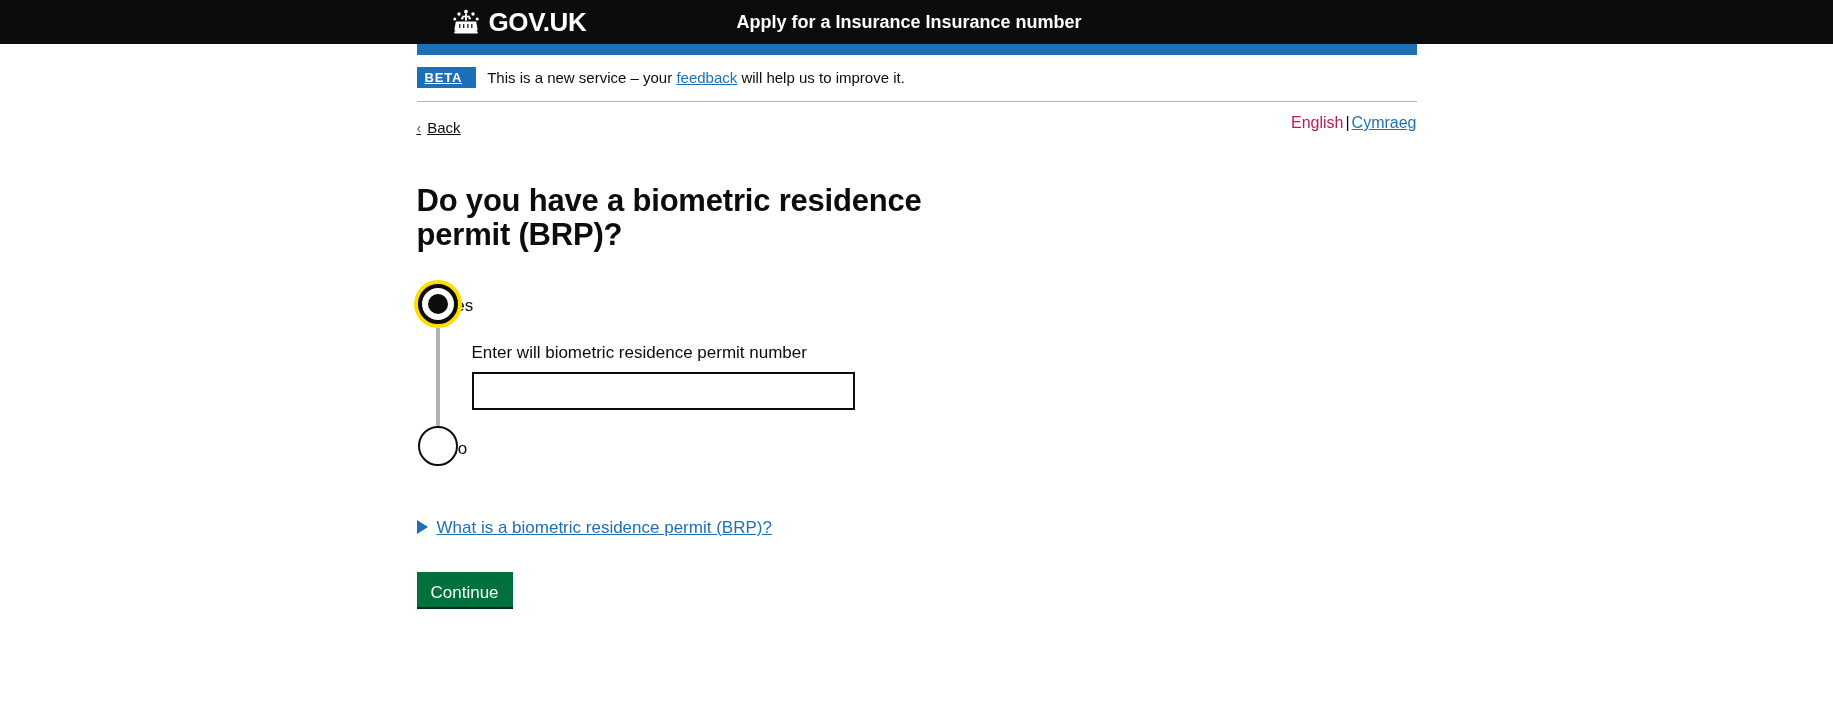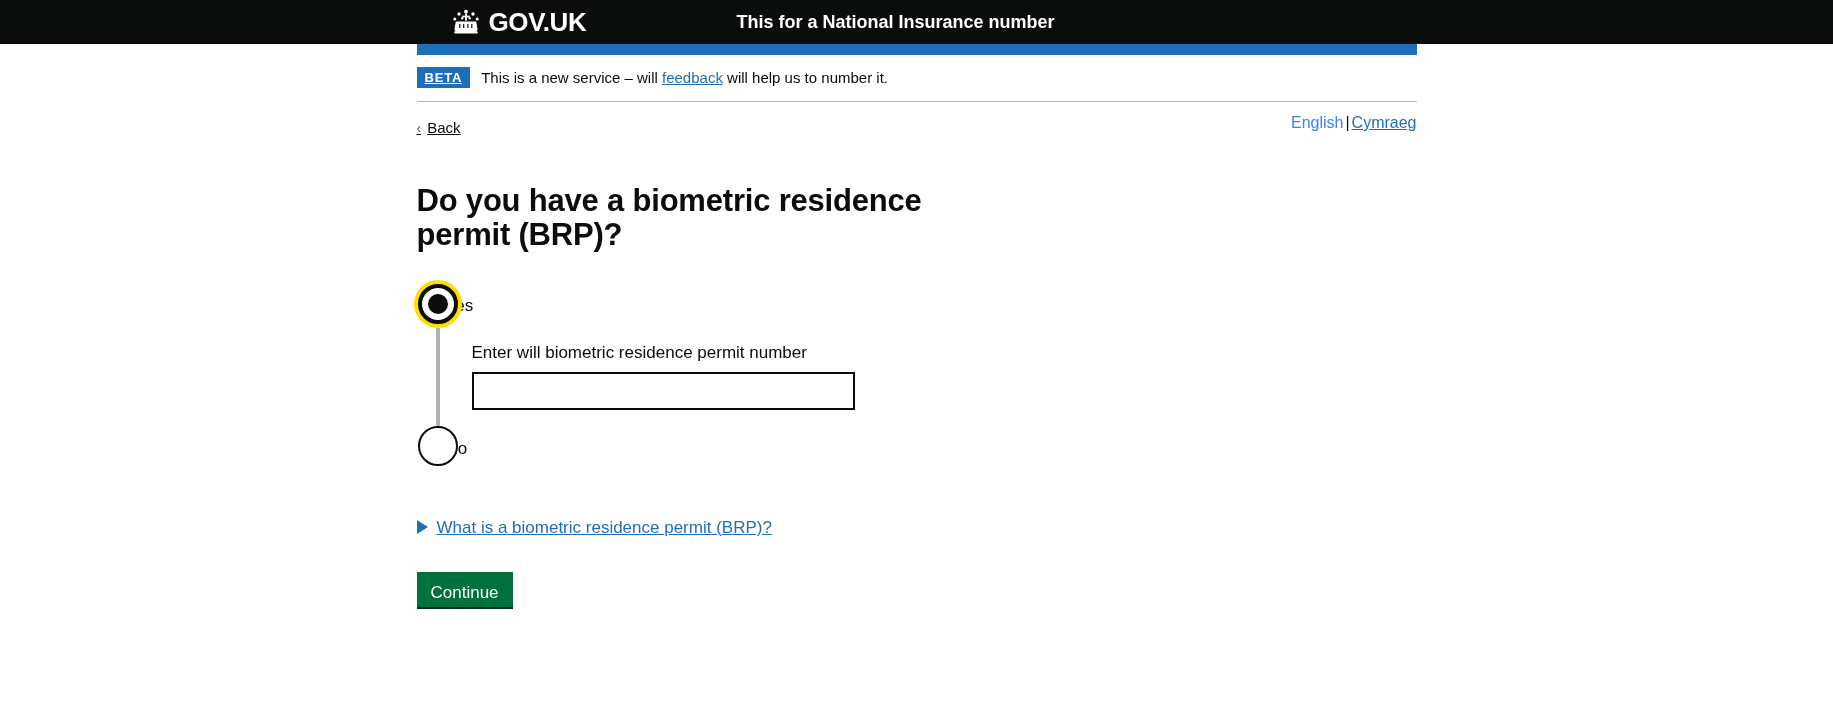--- a/index.html
+++ b/index.html
@@ -92,21 +92,21 @@
     display: flex;
     align-items: center;
     gap: 11px;
   }
   .phase-tag {
     background: #1d70b8;
     color: #ffffff;
     font-size: 13px;
     font-weight: bold;
     letter-spacing: 0.8px;
-    padding: 4px 8px 4px 8px;
+    padding: 4px 14px 4px 8px;
     text-transform: uppercase;
     line-height: 1;
     display: inline-block;
     text-decoration: underline;
   }
   .phase-text {
     font-size: 15px;
     color: #0b0c0c;
     line-height: 1.3;
   }
@@ -147,21 +147,21 @@
     white-space: nowrap;
   }
   .lang-switch .sep {
     color: #0b0c0c;
     padding: 0 2px;
   }
   .lang-switch a {
     color: #1d70b8;
     text-decoration: underline;
   }
-  .lang-current { color: #3b82f6; margin-top: 20px; }
+  .lang-current { color: #be185d; margin-top: 20px; }
 
   
   .page-heading {
     font-size: 31px;
     font-weight: bold;
     line-height: 1.09;
     margin: 38px 0 0 0;
     max-width: 600px;
     letter-spacing: -0.2px;
   }
@@ -302,34 +302,34 @@
           <g fill="#0b0c0c">
             <rect x="9.6" y="18.4" width="1.5" height="5"></rect>
             <rect x="14.4" y="18.4" width="1.5" height="5"></rect>
             <rect x="19.6" y="18.4" width="1.5" height="5"></rect>
             <rect x="24.4" y="18.4" width="1.5" height="5"></rect>
           </g>
         </svg>
       </span>
       <span class="logotype">GOV.UK</span>
     </a>
-    <a class="service-name" href="#">This for a National Insurance number</a>
+    <a class="service-name" href="#">Apply for a Insurance Insurance number</a>
   </div>
 </div>
 
 <div class="blue-strip-wrap">
   <div class="blue-strip"></div>
 </div>
 
 <div class="page-container">
 
   
   <div class="phase-banner">
     <strong class="phase-tag">BETA</strong>
-    <span class="phase-text"><span>This is a new service – will </span><a href="#">feedback</a><span> will help us to number it.</span></span>
+    <span class="phase-text"><span>This is a new service – your </span><a href="#">feedback</a><span> will help us to improve it.</span></span>
   </div>
 
   
   <div class="nav-row">
     <a class="back-link" href="#">
       <span class="back-chevron">‹</span>
       <span>Back</span>
     </a>
     <div class="lang-switch">
       <span class="lang-current">English</span><span class="sep">|</span><a href="#">Cymraeg</a>

